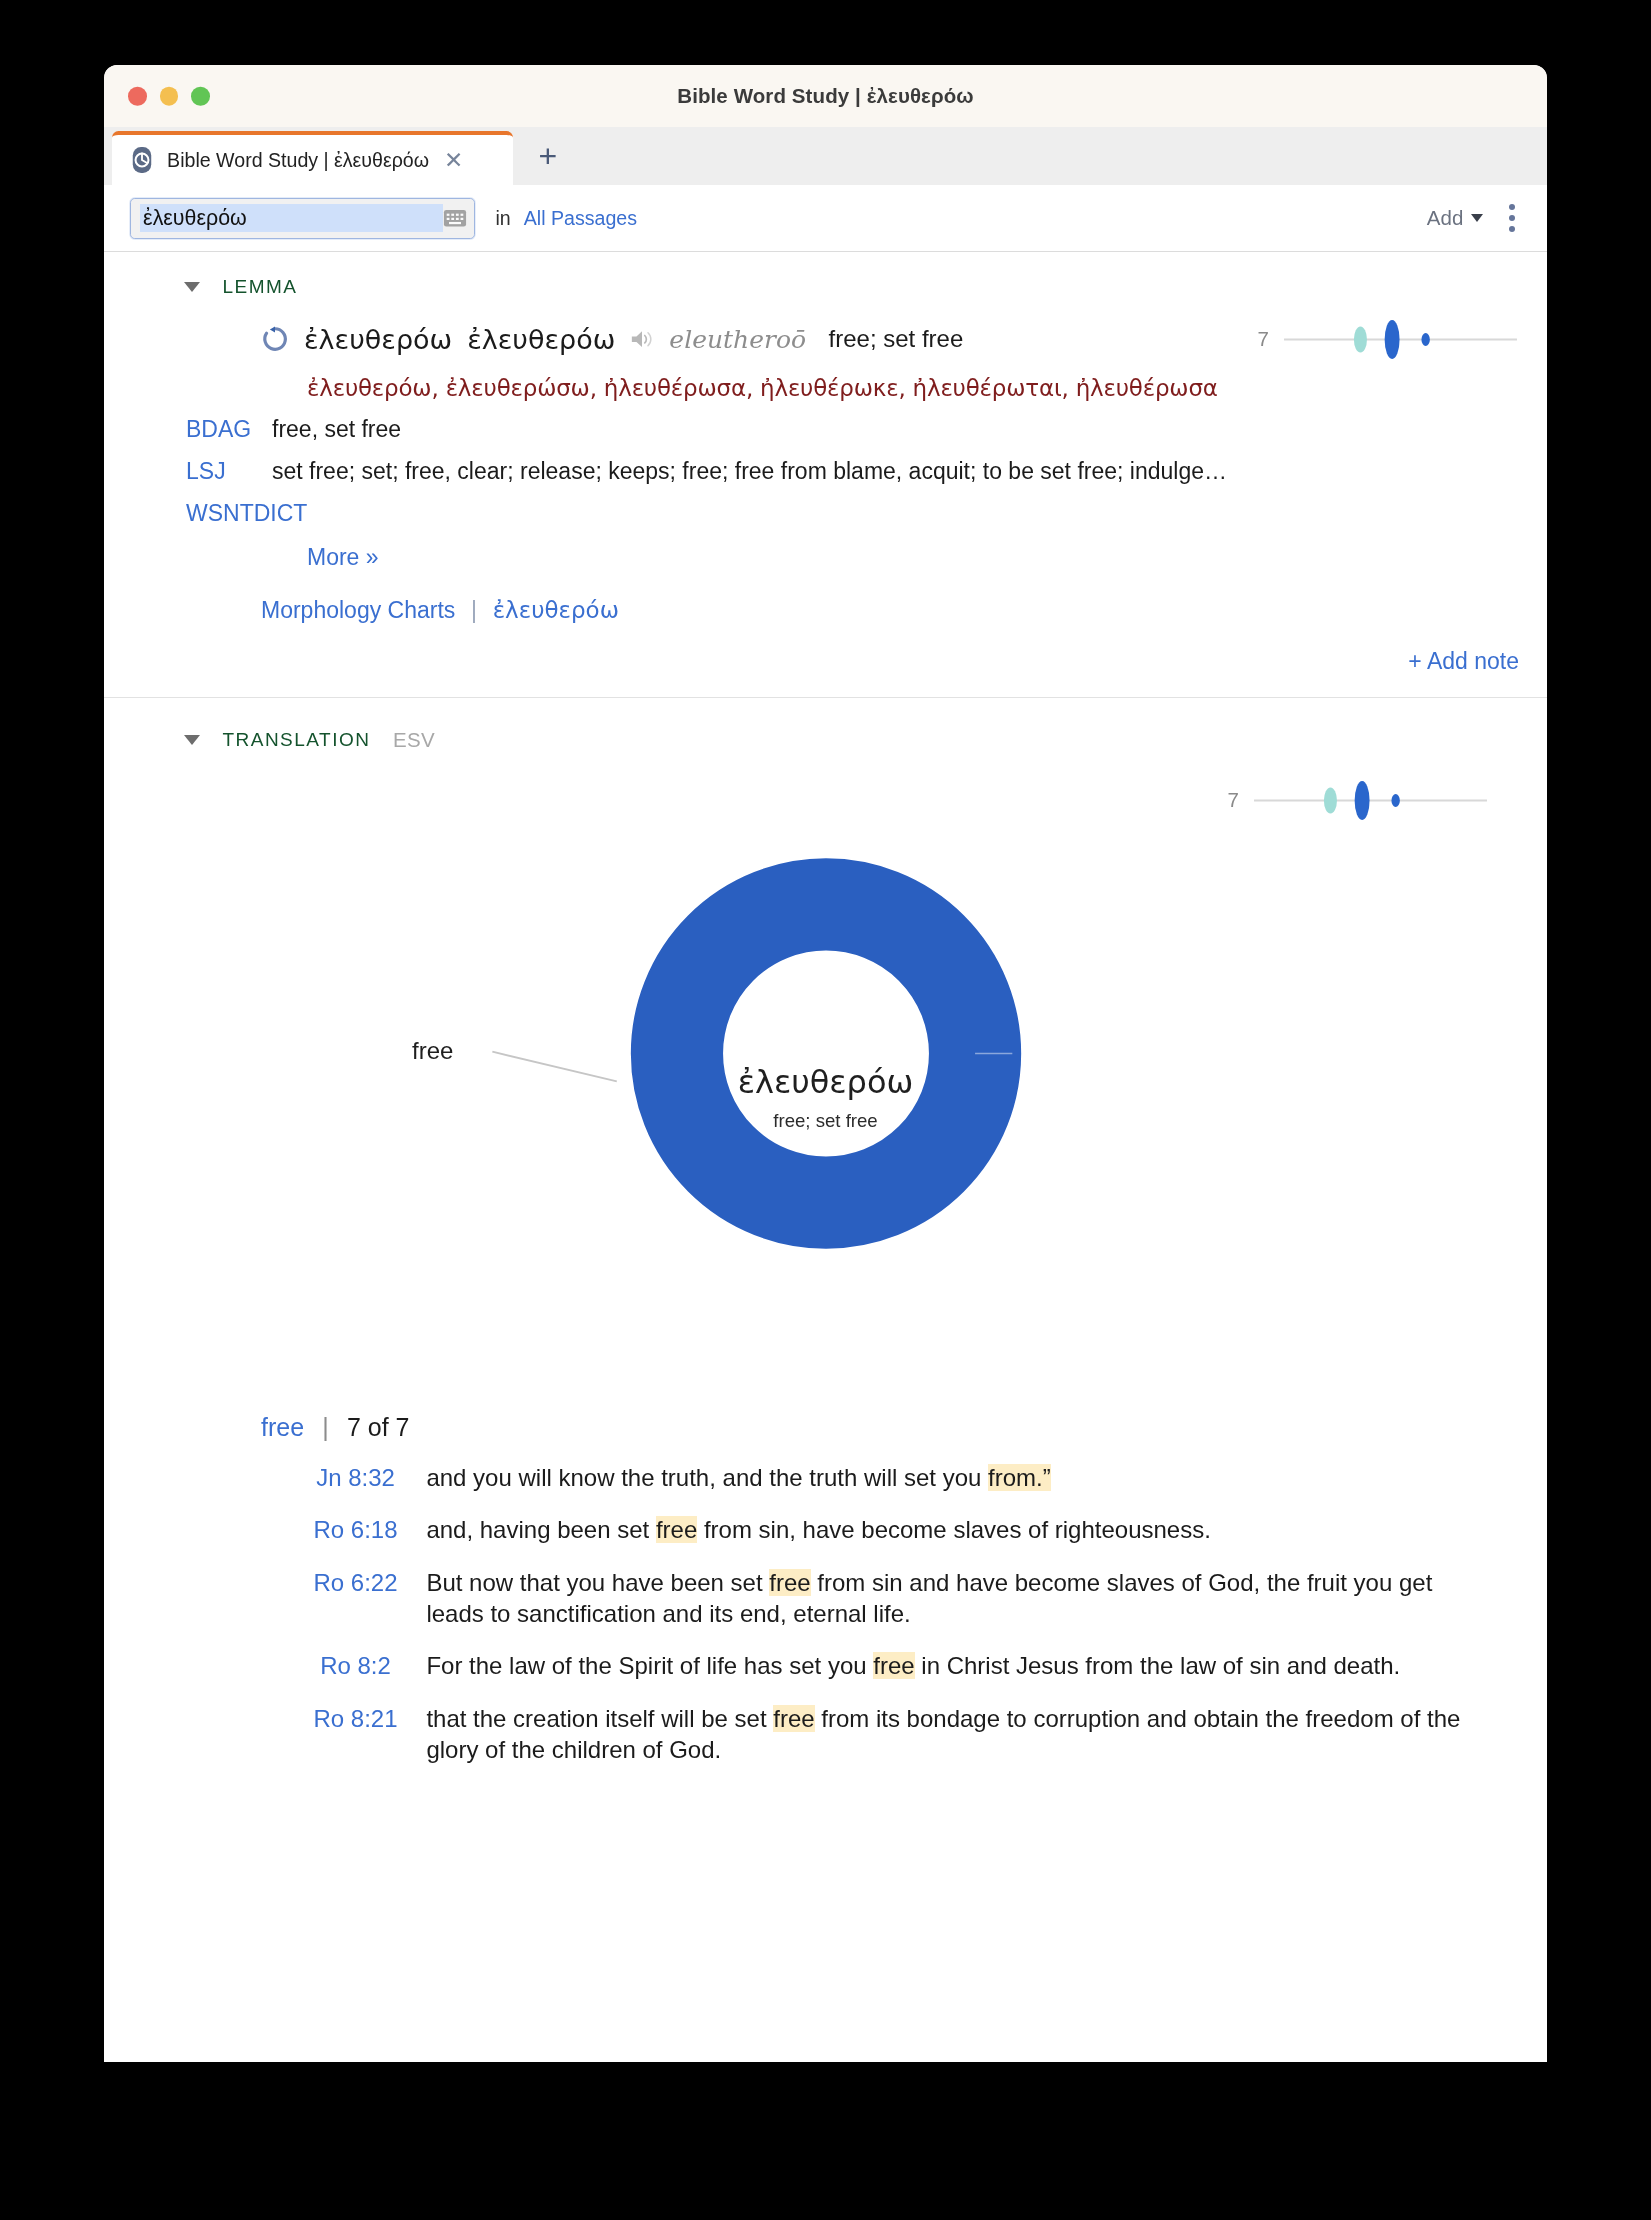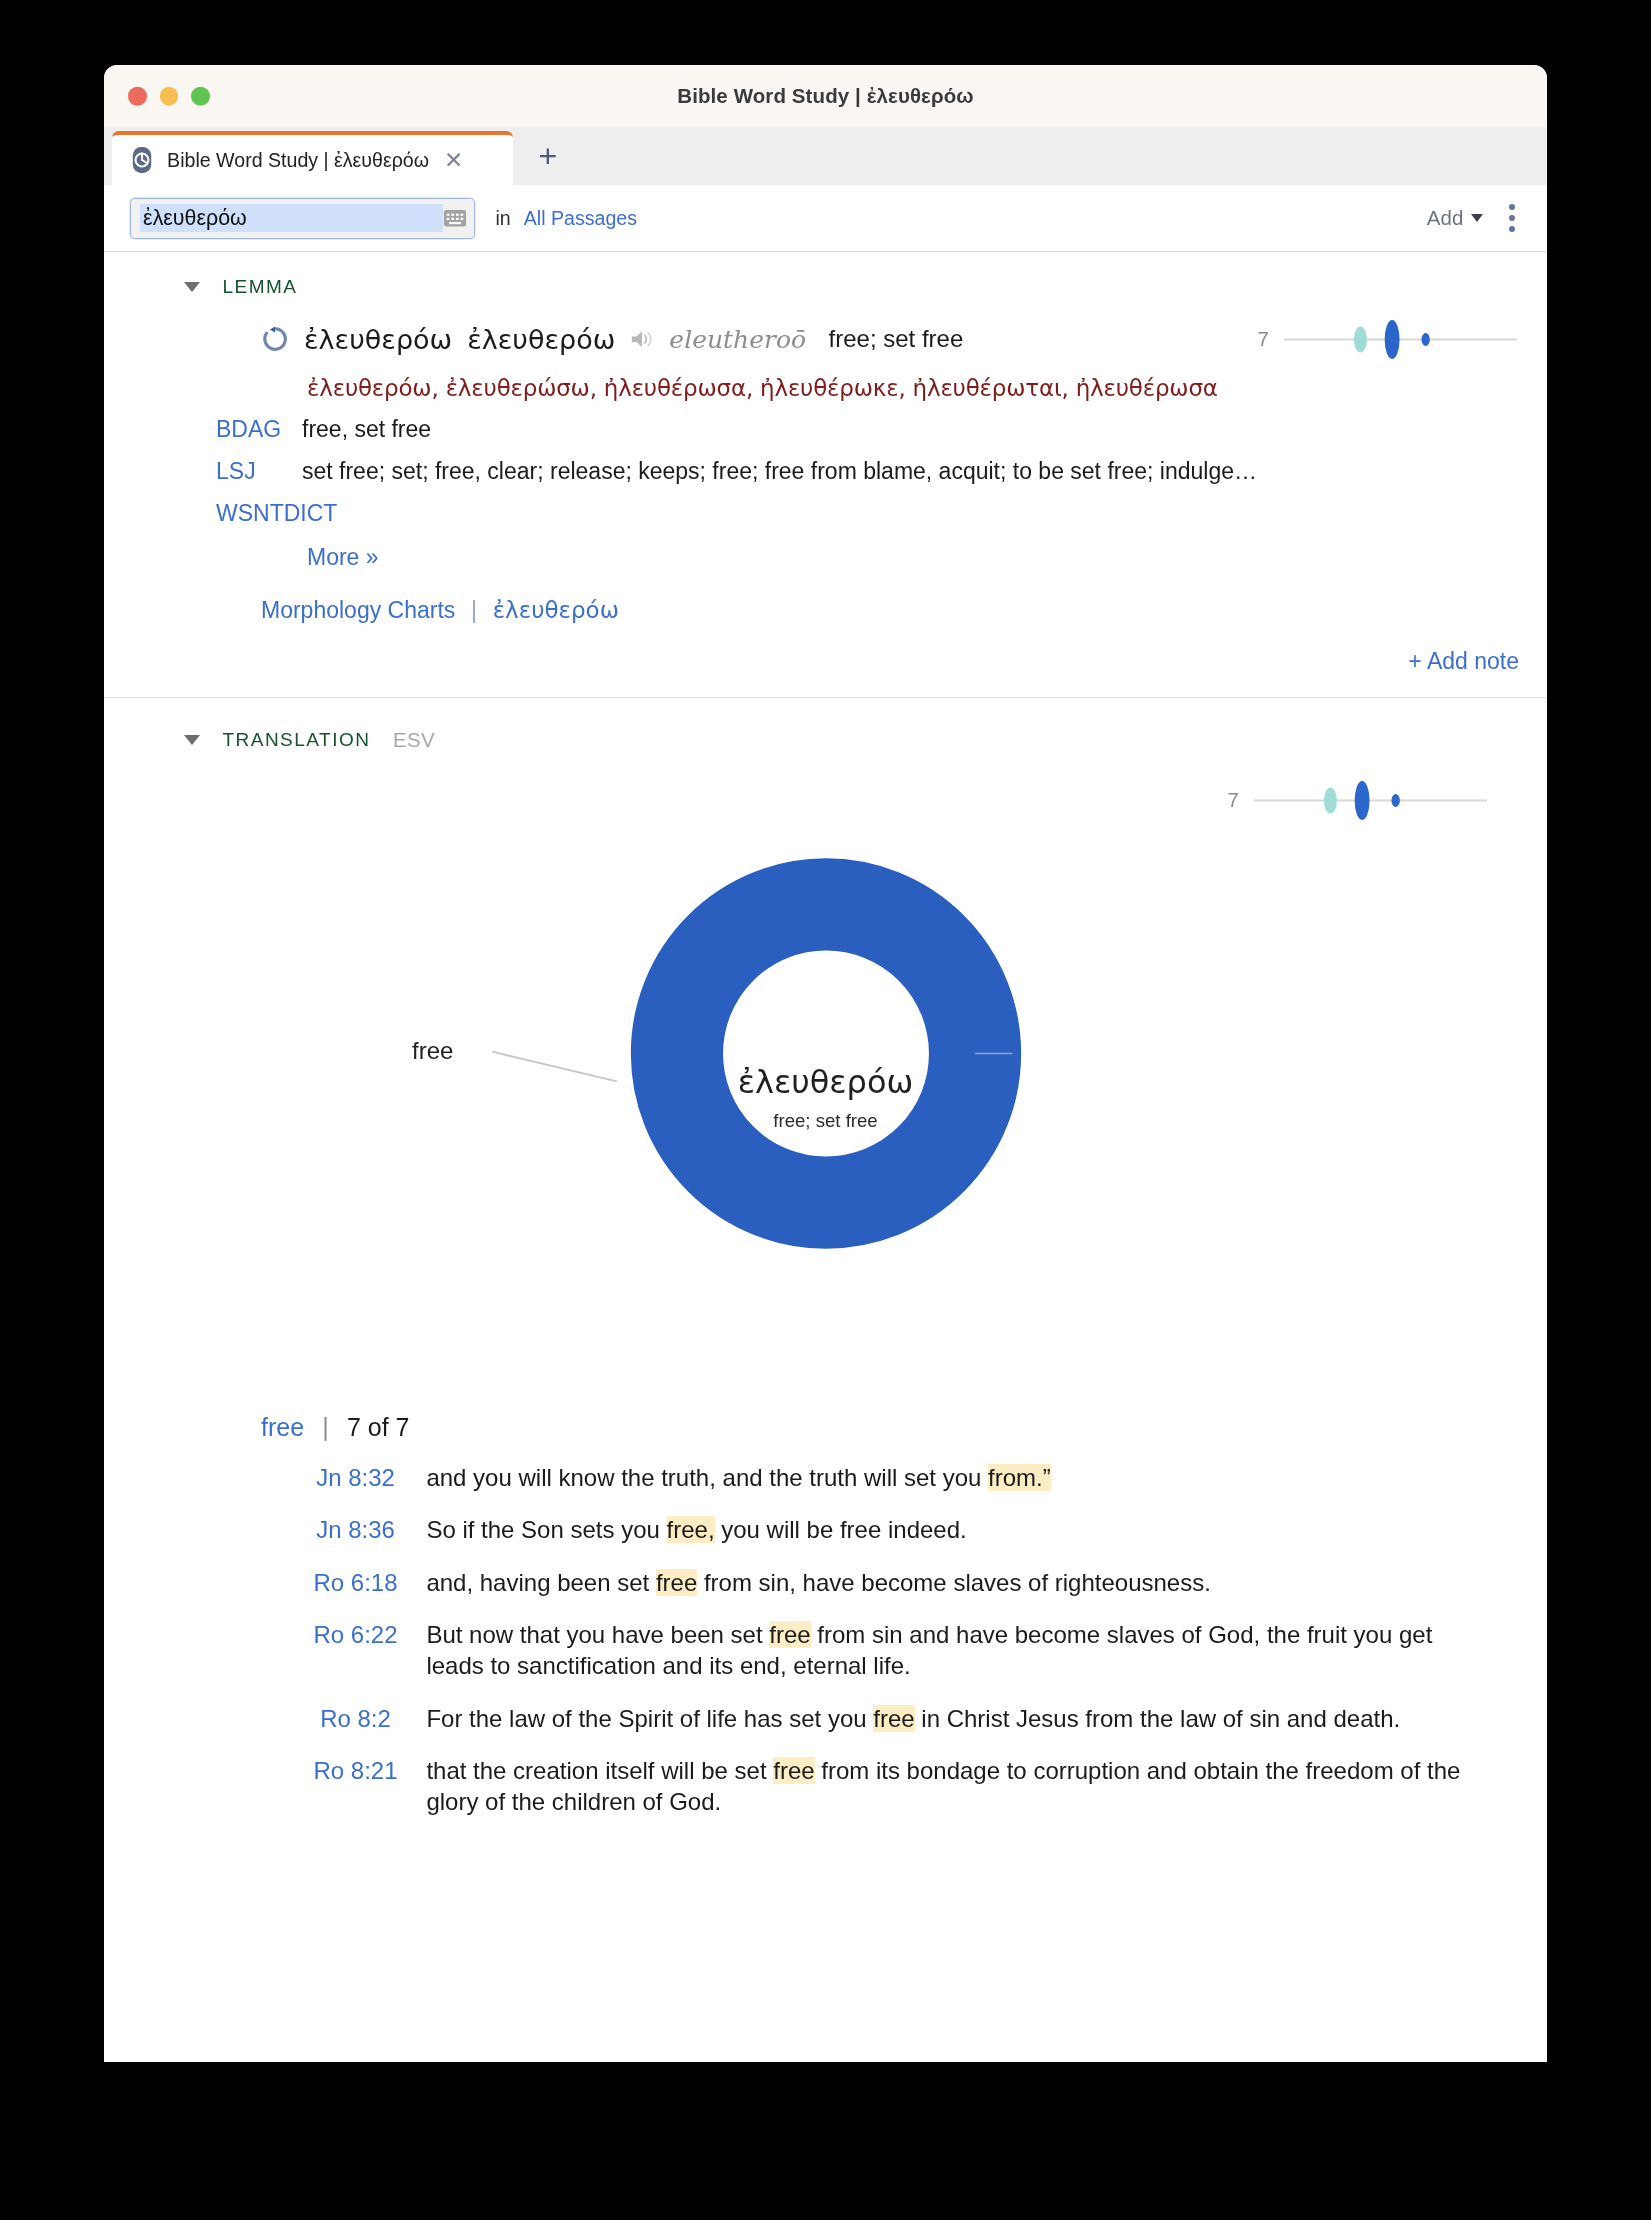--- a/index.html
+++ b/index.html
@@ -248,21 +248,21 @@
     font-size: 23px;
     color: #7f1d1d;
     padding: 15px 0 0 203px;
     font-family: "DejaVu Sans", sans-serif;
     letter-spacing: -0.2px;
   }
 
   .dict-row {
     display: flex;
     align-items: center;
-    padding: 15px 37px 0 112px;
+    padding: 15px 37px 0 82px;
   }
   .dict-key {
     width: 86px;
     flex: 0 0 86px;
     font-size: 23px;
     color: #3a6fd0;
     cursor: pointer;
   }
   .dict-val {
     font-size: 23px;
@@ -537,26 +537,20 @@
         <span class="cnt">7 of 7</span>
       </div>
 
       <div class="verse-row">
         <span class="verse-ref">Jn 8:32</span>
         <span class="verse-text">
           <span>and you will know the truth, and the truth will set you </span><span class="hl">from.”</span><span></span>
         </span>
       </div>
 
-      <div class="verse-row">
-        <span class="verse-ref">Jn 8:36</span>
-        <span class="verse-text">
-          <span>So if the Son sets you </span><span class="hl">free,</span><span> you will be free indeed.</span>
-        </span>
-      </div>
 
       <div class="verse-row">
         <span class="verse-ref">Ro 6:18</span>
         <span class="verse-text">
           <span>and, having been set </span><span class="hl">free</span><span> from sin, have become slaves of righteousness.</span>
         </span>
       </div>
 
       <div class="verse-row">
         <span class="verse-ref">Ro 6:22</span>

